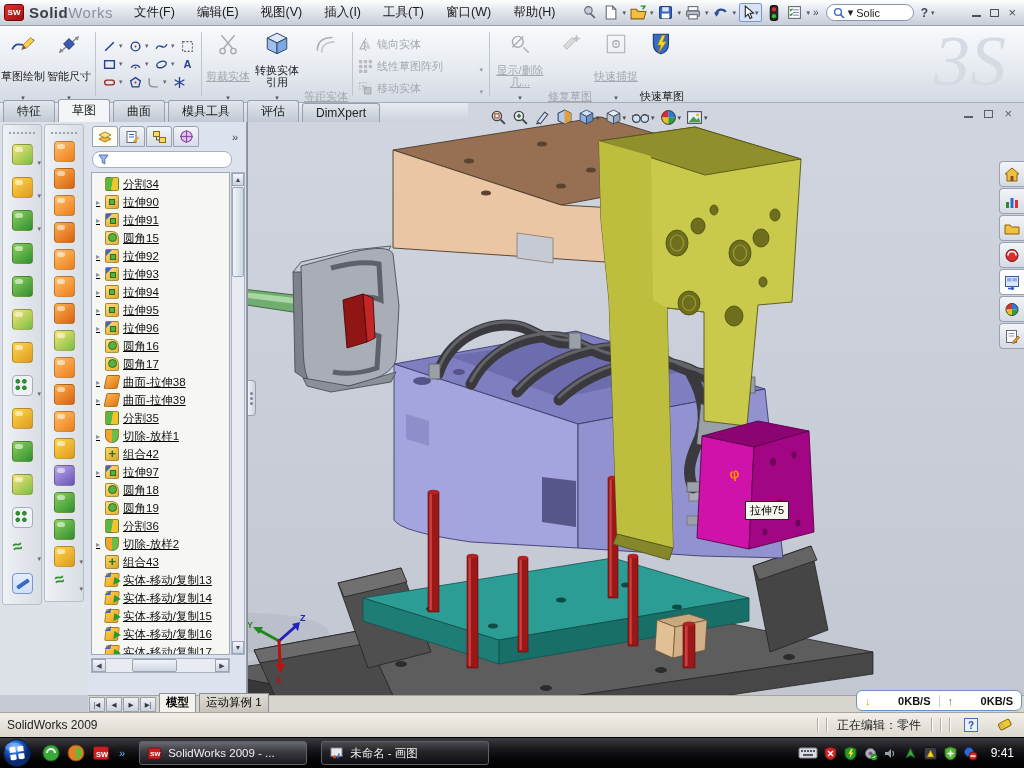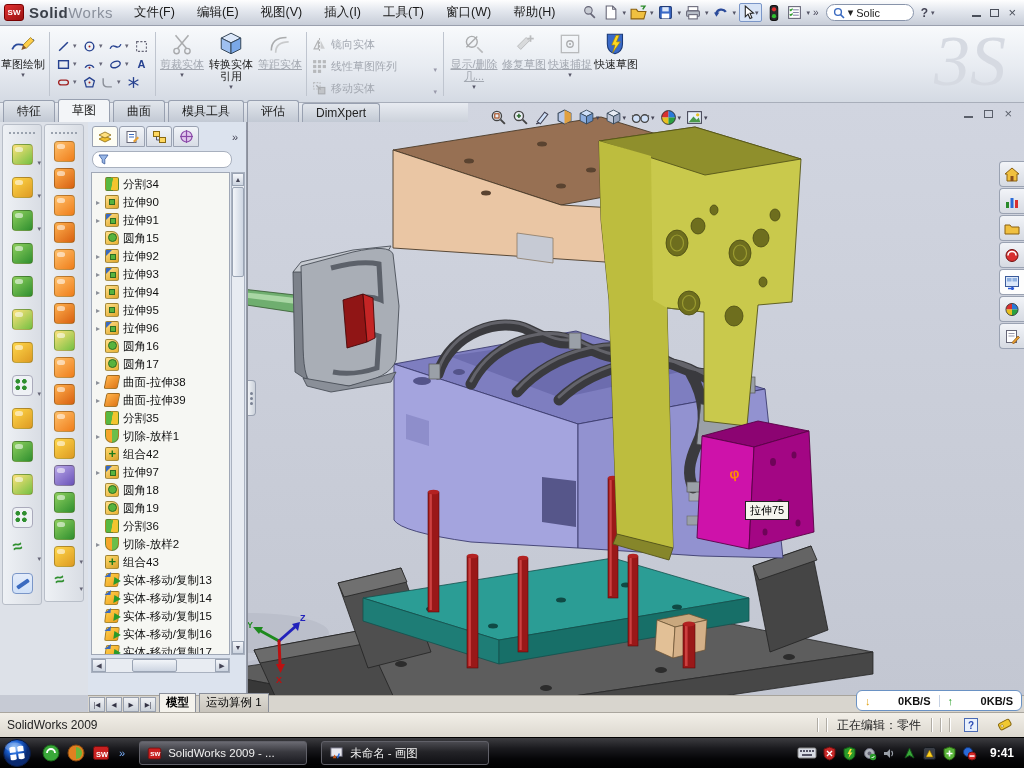--- a/index.html
+++ b/index.html
@@ -33,21 +33,21 @@
   .wb-x{font-size:13px;line-height:10px;}
 
   
   .cmdbar{position:absolute;left:0;top:26px;width:1024px;height:77px;
     background:linear-gradient(#f8fafc,#e7ebf1 55%,#d4dae3);border-bottom:1px solid #a8aeba;
     display:flex;align-items:stretch;z-index:30;}
   .watermark{position:absolute;right:18px;top:-6px;font-family:"Liberation Serif",serif;
     font-style:italic;font-size:72px;color:#d6dae2;z-index:0;}
   .grp{display:flex;align-items:stretch;position:relative;z-index:1;}
   .vsep{width:1px;background:#bfc5cf;margin:6px 3px;}
-  .bigbtn{width:46px;display:flex;flex-direction:column;align-items:center;padding-top:5px;}
+  .bigbtn{width:46px;display:flex;flex-direction:column;align-items:center;padding-top:5px;justify-content:space-between;}
   .bigbtn .lbl{font-size:11px;line-height:12px;text-align:center;color:#1a1a1a;margin-top:1px;}
   .bigbtn .drop{font-size:7px;color:#556;margin-top:1px;}
   .bigbtn.gray .lbl{color:#a3a8b1;text-decoration:underline;}
   .bigbtn.gray svg{opacity:.45;filter:grayscale(1);}
   .entgrid{display:flex;flex-direction:column;justify-content:center;gap:1px;padding:0 2px;}
   .entrow{display:flex;align-items:center;gap:1px;}
   .sg{width:17px;height:17px;display:flex;align-items:center;justify-content:center;}
   .sgarr{font-size:7px;color:#667;width:7px;}
   .grayrows{display:flex;flex-direction:column;justify-content:center;gap:2px;width:130px;}
   .grow{display:flex;align-items:flex-end;gap:4px;height:20px;padding-left:2px;}
@@ -96,21 +96,21 @@
     border-right:1px solid #949aa8;z-index:10;}
   .ptabs{display:flex;align-items:center;gap:1px;padding:4px 2px 2px 4px;}
   .ptab{width:26px;height:21px;border:1px solid #9aa2b2;border-radius:3px 3px 0 0;
     background:linear-gradient(#f2f5f9,#d8dde6);display:flex;align-items:center;justify-content:center;}
   .ptab.active{background:#fdfdf4;}
   .pmore{margin-left:auto;margin-right:6px;font-size:11px;color:#445;}
   .filter{margin:2px 14px 3px 4px;height:17px;background:#fff;border:1px solid #a8b0be;border-radius:8px;
     display:flex;align-items:center;padding:0 5px;gap:4px;}
   .tree{position:absolute;left:3px;top:50px;right:16px;bottom:40px;background:#f6f7f3;
     border:1px solid #a0a8b6;overflow:hidden;padding-top:2px;}
-  .trow{display:flex;align-items:center;height:18px;padding-left:4px;white-space:nowrap;}
+  .trow{display:flex;align-items:center;height:18px;padding-left:4px;white-space:nowrap;text-decoration:underline;}
   .texp{width:9px;font-size:8px;color:#8a8f98;}
   .tlabel{font-size:11.5px;color:#111;margin-left:4px;overflow:hidden;}
   .ti{width:14px;height:14px;flex:0 0 14px;position:relative;border-radius:2px;border:1px solid rgba(90,80,30,.5);}
   .ti.split{background:linear-gradient(100deg,#58b840 48%,#f2c52e 52%);}
   .ti.extrude{background:linear-gradient(145deg,#ffe08a,#e0a62a);}
   .ti.extrude:after{content:"";position:absolute;inset:3px;background:#57b33e;border:1px solid #2e6e22;}
   .ti.extrude2{background:linear-gradient(145deg,#ffe08a,#e0a62a);}
   .ti.extrude2:after{content:"";position:absolute;left:4px;top:4px;right:2px;bottom:2px;background:#57b33e;border:1px solid #2e6e22;}
   .ti.extrude2:before{content:"";position:absolute;left:0;top:0;border-left:6px solid #3a6ac0;border-bottom:6px solid transparent;}
   .ti.fillet{background:linear-gradient(145deg,#ffe08a,#e8b232);border-radius:2px 7px 2px 2px;}
@@ -181,21 +181,21 @@
     background:linear-gradient(#3c3c40,#1a1a1e 35%,#050507 70%,#000);border-top:1px solid #000;
     display:flex;align-items:center;z-index:50;}
   .quick{display:flex;align-items:center;gap:7px;margin-left:8px;}
   .qchev{color:#7ab0ff;font-size:11px;margin-left:2px;}
   .taskwin{display:flex;align-items:center;gap:6px;height:24px;width:168px;margin-left:14px;
     background:linear-gradient(#4a4a50,#232327 45%,#101014);border:1px solid #606068;border-radius:3px;
     padding:0 7px;color:#f0f0f0;font-size:11.5px;overflow:hidden;white-space:nowrap;}
   .taskwin.active{background:linear-gradient(#6a6a72,#39393f 45%,#1a1a20);}
   .taskwin .tl{overflow:hidden;text-overflow:ellipsis;}
   .tray{margin-left:auto;display:flex;align-items:center;gap:5px;padding-right:10px;}
-  .clock{color:#fff;font-size:12px;margin-left:8px;font-weight:bold;}
+  .clock{color:#fff;font-size:12px;margin-left:8px;}
 
   svg{display:block;}
 </style>
 </head>
 <body>
 
 <div id="app">
 
   <div class="viewport">
     <svg width="777" height="592" viewBox="247 103 777 592">
@@ -672,20 +672,30 @@
   <div class="cmdbar">
     <div class="watermark">3S</div>
     <div class="grp">
       <div class="bigbtn">
         <svg width="26" height="26" viewBox="0 0 24 24">
             <path d="M2,17 C7,6 13,19 22,8" fill="none" stroke="#2a4a9a" stroke-width="1.6"></path>
             <polygon points="12,13 19,6 22,9 15,16" fill="#ffcf4a" stroke="#a08020" stroke-width="0.8"></polygon>
             <polygon points="12,13 15,16 10.5,17.5" fill="#8a5a2a"></polygon>
           </svg>
         <span class="lbl">草图绘制</span>
+          <span class="drop">▾</span>
+      </div>
+      <div class="bigbtn">
+        <svg width="26" height="26" viewBox="0 0 24 24">
+            <line x1="3" y1="20" x2="21" y2="5" stroke="#888" stroke-width="1.2"></line>
+            <polygon points="3,20 7,19 4,16" fill="#888"></polygon>
+            <polygon points="21,5 17,6 20,9" fill="#888"></polygon>
+            <polygon points="12,7 17,12 12,17 7,12" fill="#3a5ab4" stroke="#1a2a6a" stroke-width="0.8"></polygon>
+          </svg>
+        <span class="lbl">智能尺寸</span>
           <span class="drop">▾</span>
       </div>
     </div>
     <div class="vsep"></div>
     <div class="entgrid">
       <div class="entrow">
         <span class="sg">
             <svg width="13" height="13" viewBox="0 0 12 12">
               <line x1="2" y1="10" x2="10" y2="2" stroke="#26418f" stroke-width="1.4"></line>
             </svg>

